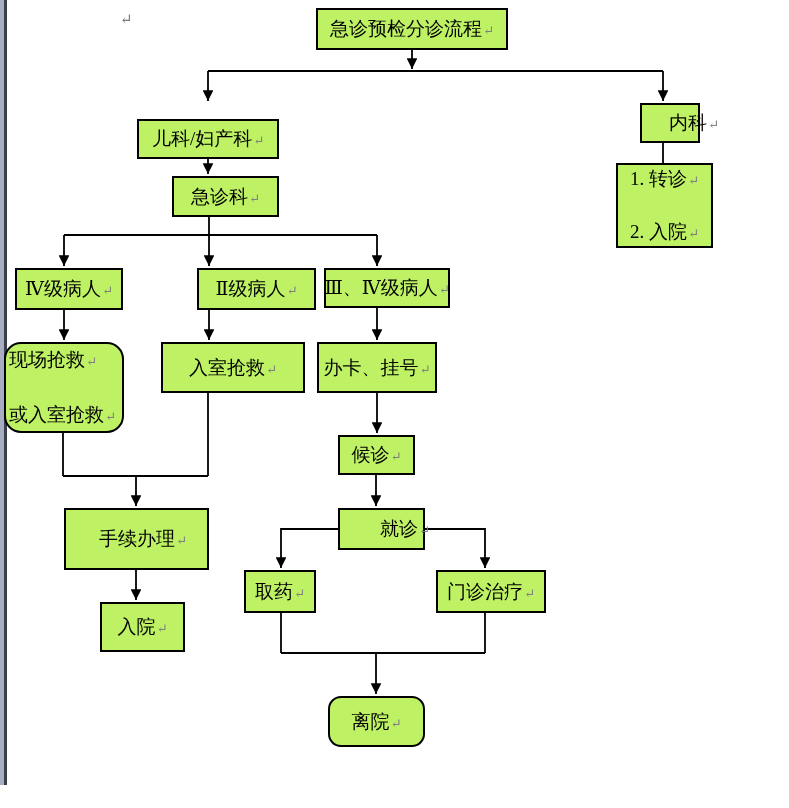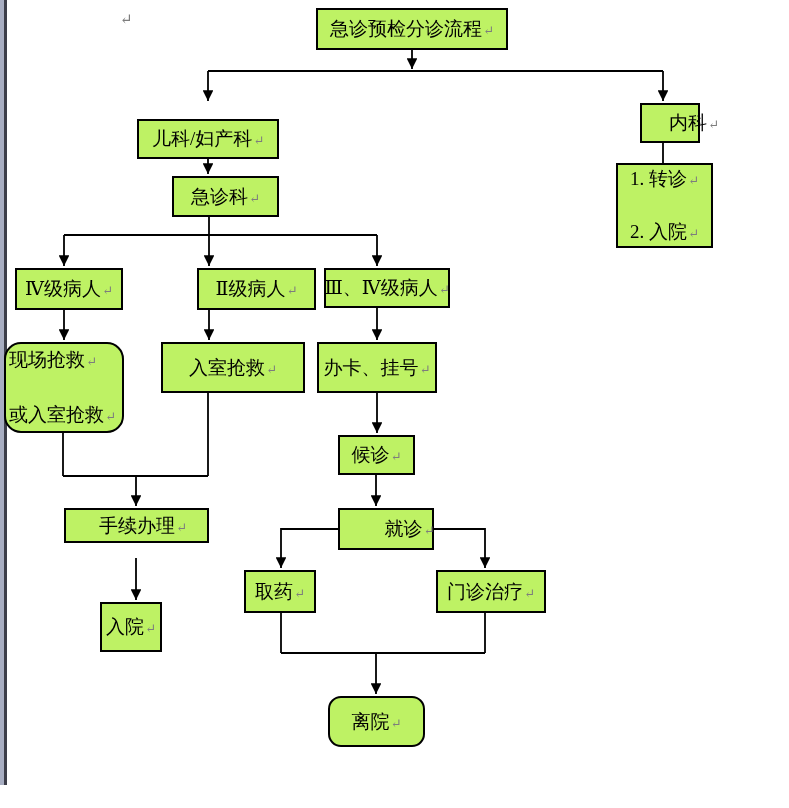--- a/index.html
+++ b/index.html
@@ -141,32 +141,32 @@
       </div>
       <div class="node" style="left: 161px; top: 342px; width: 144px; height: 51px;">
         <div class="row"><span>入室抢救</span><span class="pilcrow">↵</span></div>
       </div>
       <div class="node" style="left: 317px; top: 342px; width: 120px; height: 51px;">
         <div class="row"><span>办卡、挂号</span><span class="pilcrow">↵</span></div>
       </div>
       <div class="node" style="left: 338px; top: 435px; width: 77px; height: 40px;">
         <div class="row"><span>候诊</span><span class="pilcrow">↵</span></div>
       </div>
-      <div class="node" style="left: 338px; top: 508px; width: 96px; height: 42px; padding-left: 47px;">
+      <div class="node" style="left: 338px; top: 508px; width: 87px; height: 42px; padding-left: 47px;">
         <div class="row"><span>就诊</span><span class="pilcrow">↵</span></div>
       </div>
       <div class="node" style="left: 244px; top: 570px; width: 72px; height: 43px;">
         <div class="row"><span>取药</span><span class="pilcrow">↵</span></div>
       </div>
       <div class="node" style="left: 436px; top: 570px; width: 110px; height: 43px;">
         <div class="row"><span>门诊治疗</span><span class="pilcrow">↵</span></div>
       </div>
-      <div class="node" style="left: 64px; top: 508px; width: 145px; height: 35px; padding-left: 13px;">
+      <div class="node" style="left: 64px; top: 508px; width: 145px; height: 62px; padding-left: 13px;">
         <div class="row"><span>手续办理</span><span class="pilcrow">↵</span></div>
       </div>
-      <div class="node" style="left: 100px; top: 602px; width: 62px; height: 50px;">
+      <div class="node" style="left: 100px; top: 602px; width: 85px; height: 50px;">
         <div class="row"><span>入院</span><span class="pilcrow">↵</span></div>
       </div>
       <div class="node" style="left: 328px; top: 696px; width: 97px; height: 51px; border-radius: 13px;">
         <div class="row"><span>离院</span><span class="pilcrow">↵</span></div>
       </div>
     </div>
 </div>
 
 </body></html>

